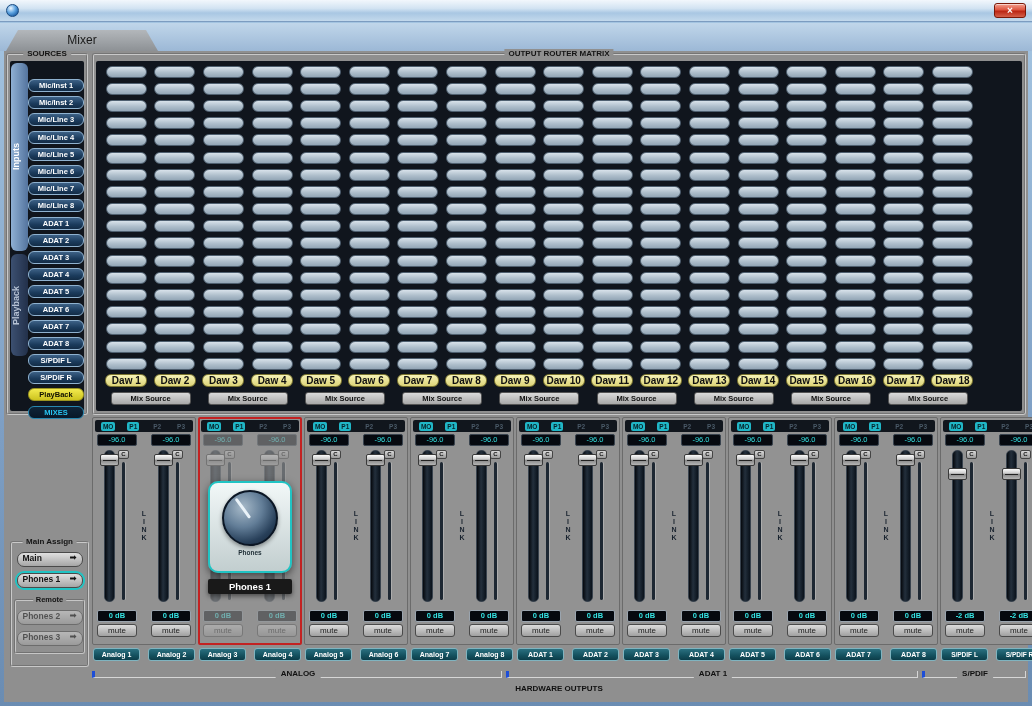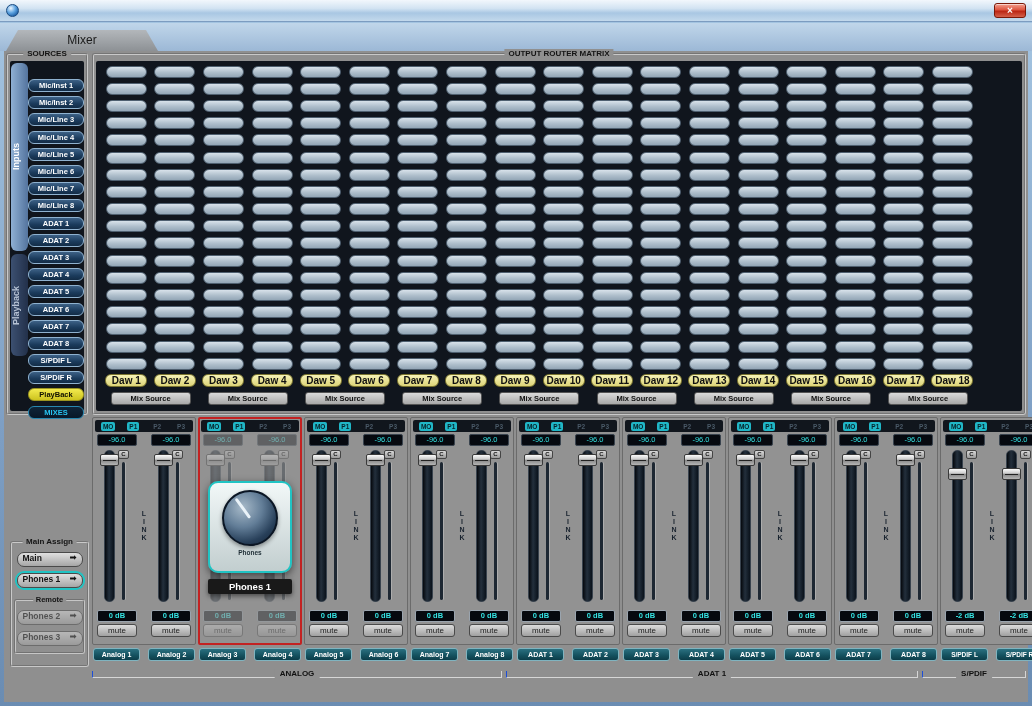--- a/index.html
+++ b/index.html
@@ -108,21 +108,21 @@
     background:radial-gradient(circle at 36% 30%, #a7bac9, #627d97 40%, #28405a 70%, #0f1e30);
     border:2px solid #0b1624; box-shadow:0 2px 4px rgba(0,0,0,.4); }
   .kptr { position:absolute; left:50%; top:50%; width:3px; height:24px; background:#e9f2f8; border-radius:2px;
     transform-origin:50% 100%; transform:translate(-50%,-100%) rotate(-36deg); }
   .klabel { text-align:center; font-size:6.5px; font-weight:bold; color:#1c2c34; margin-top:3px; }
   .ptitle { position:absolute; left:50%; top:160px; transform:translateX(-50%); width:84px; height:15px;
     background:#191919; border-radius:2px; color:#fff; font-size:9.5px; font-weight:bold; text-align:center;
     line-height:15px; z-index:6; box-shadow:0 2px 5px rgba(0,0,0,.5); }
   
   .braces { position:absolute; left:88px; top:620px; width:934px; height:10px; display:flex; gap:4px; }
-  .brace { position:relative; height:7px; border-left:1px solid #1d4ed8; border-right:1px solid #d6d6d6; border-bottom:1px solid #d6d6d6;padding-left:28px; }
+  .brace { position:relative; height:7px; border-left:3px solid #1d4ed8; border-right:1px solid #d6d6d6; border-bottom:1px solid #d6d6d6;padding-left:28px; }
   .b-analog { width:410px; } .b-adat { width:412px; } .b-spdif { flex:1; }
   .blabel { position:absolute; left:50%; top:0; transform:translate(-50%,-2px); background:#8f8f8f;
     padding:0 5px; font-size:8px; font-weight:bold; color:#101010; line-height:10px; white-space:nowrap; }
   .hwlabel { position:absolute; left:88px; top:633px; width:934px; text-align:center;
     font-size:8px; font-weight:bold; color:#101010; }
   
   .presets-inner { position:absolute; inset:8px 4px 4px; display:flex; flex-direction:column; align-items:center; gap:6px; }
   .defbtn { width:58px; height:14px; background:linear-gradient(180deg,#e2e2e2,#ababab); border:1px solid #4a4a4a;
     border-radius:3px; font-size:8.5px; font-weight:bold; color:#111; text-align:center; line-height:12px; }
   .slots { display:grid; grid-template-columns:repeat(3,18px); gap:5px 6px; }
@@ -1019,20 +1019,21 @@
     <div class="brace b-analog">
       <span class="blabel">ANALOG</span>
     </div>
     <div class="brace b-adat">
       <span class="blabel">ADAT 1</span>
     </div>
     <div class="brace b-spdif">
       <span class="blabel">S/PDIF</span>
     </div>
   </div>
+  <div class="hwlabel">HARDWARE OUTPUTS</div>
 
 
   <div class="fs fs-assign">
     <span class="legend">Main Assign</span>
     <div class="assign-inner">
 
     <div class="abtn normal">
           <span>Main</span>
           <span class="arrow">➡</span>
         </div>

